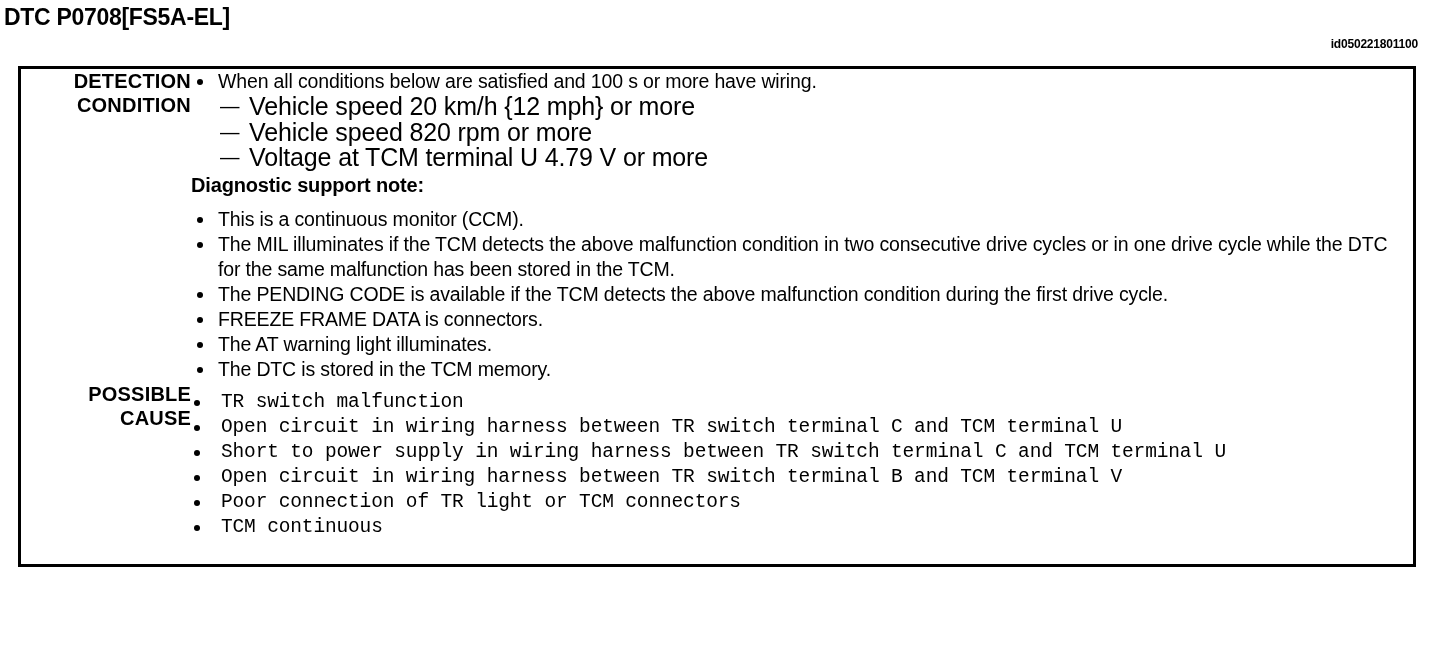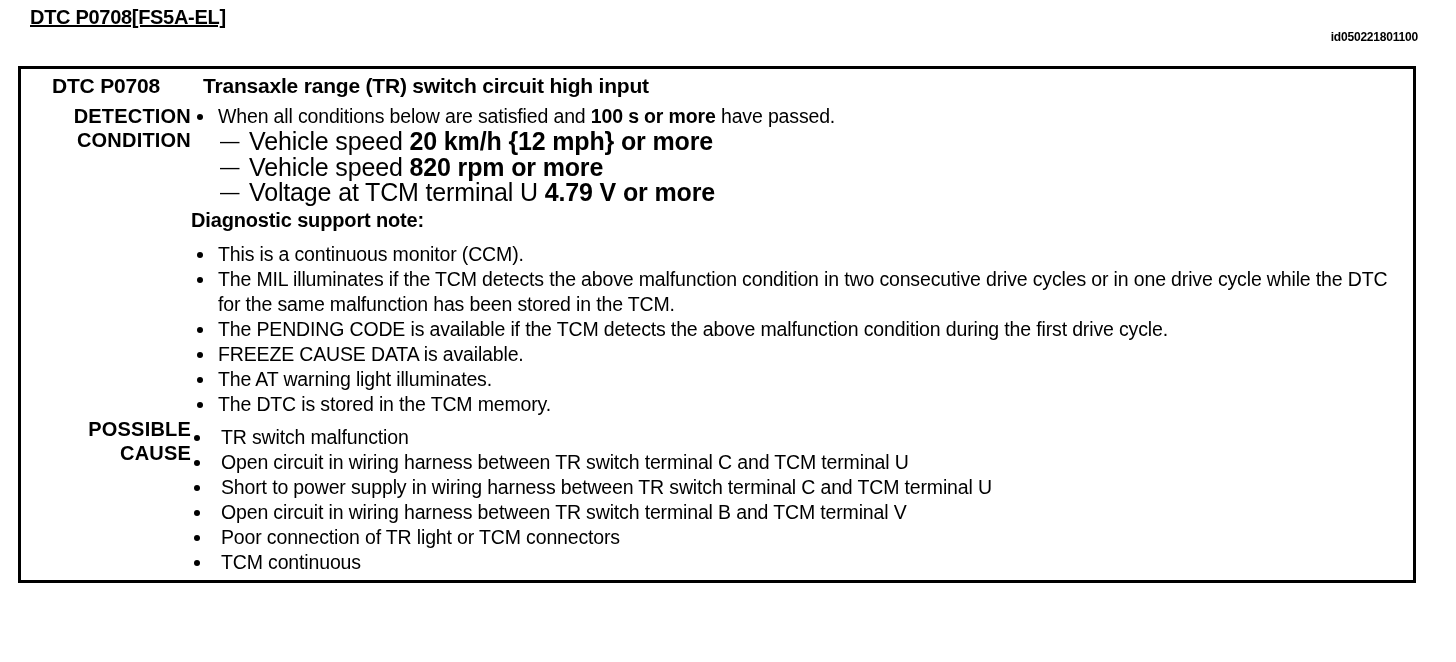--- a/index.html
+++ b/index.html
@@ -12,33 +12,32 @@
     height: 662px;
     position: relative;
     font-family: "Liberation Sans", sans-serif;
     color: #000000;
     overflow: hidden;
   }
 
   
   .page-title {
     position: absolute;
-    left: 30px;
+    left: 4px;
     top: 2px;
-    font-size: 20px;
+    font-size: 23px;
     font-weight: bold;
     letter-spacing: -0.3px;
     line-height: 30px;
     white-space: nowrap;
-    text-decoration: underline;
   }
   .doc-id {
     position: absolute;
     right: 38px;
-    top: 30px;
+    top: 37px;
     font-size: 12px;
     font-weight: bold;
     letter-spacing: -0.2px;
     line-height: 14px;
     white-space: nowrap;
   }
 
   
   .dtc-table {
     position: absolute;
@@ -96,21 +95,22 @@
     letter-spacing: 0.2px;
     text-align: right;
   }
 
   
   .content-cell {
     padding: 6px 14px 8px 14px;
   }
   .content-cell.cause {
     padding-top: 8px;
-    padding-bottom: 5px;
+    padding-bottom: 24px;
+    font-family: Liberation Mono, monospace;
   }
 
   ul.bullets {
     list-style: none;
     margin: 0;
     padding: 0;
   }
   ul.bullets > li {
     position: relative;
     padding-left: 27px;
@@ -158,67 +158,59 @@
   }
 
   .support-note-title {
     font-size: 20px;
     font-weight: bold;
     line-height: 27px;
     letter-spacing: -0.15px;
     margin: 1px 0 8px 0;
   }
 
-  b, strong { font-weight: bold; margin-top: 25px; }
+  b, strong { font-weight: normal; margin-top: 25px; }
 </style>
 </head>
 <body>
 
 <div class="page-title">DTC P0708[FS5A-EL]</div>
 <div class="doc-id">id050221801100</div>
 
 <div class="dtc-table">
   <table>
     <tbody>
 
-      <tr>
-        <td class="col-label">
-          <div class="hdr-code">DTC P0708</div>
-        </td>
-        <td>
-          <div class="hdr-desc">Transaxle range (TR) switch circuit high input</div>
-        </td>
-      </tr>
 
       <tr>
         <td class="col-label row-sep-top">
           <div class="section-label">
             <div>DETECTION</div>
             <div>CONDITION</div>
           </div>
         </td>
         <td class="content-cell row-sep-top">
 
           <ul class="bullets">
-            <li><span>When all conditions below are satisfied and </span><b>100 s or more</b><span> have passed.</span></li>
+            <li><span>When all conditions below are satisfied and </span><b>100 s or more</b><span> have wiring.</span></li>
           </ul>
 
           <ul class="dashes">
             <li><span>Vehicle speed </span><b>20 km/h {12 mph} or more</b></li>
             <li><span>Vehicle speed </span><b>820 rpm or more</b></li>
             <li><span>Voltage at TCM terminal U </span><b>4.79 V or more</b></li>
           </ul>
 
           <div class="support-note-title">Diagnostic support note:</div>
 
           <ul class="bullets">
             <li>This is a continuous monitor (CCM).</li>
             <li>The MIL illuminates if the TCM detects the above malfunction condition in two consecutive drive cycles or in one drive cycle while the DTC for the same malfunction has been stored in the TCM.</li>
             <li>The PENDING CODE is available if the TCM detects the above malfunction condition during the first drive cycle.</li>
-            <li>FREEZE CAUSE DATA is available.</li>
+            <li>FREEZE FRAME DATA is connectors.</li>
             <li>The AT warning light illuminates.</li>
             <li>The DTC is stored in the TCM memory.</li>
           </ul>
 
         </td>
       </tr>
 
       <tr>
         <td class="col-label row-sep-top">
           <div class="section-label">

